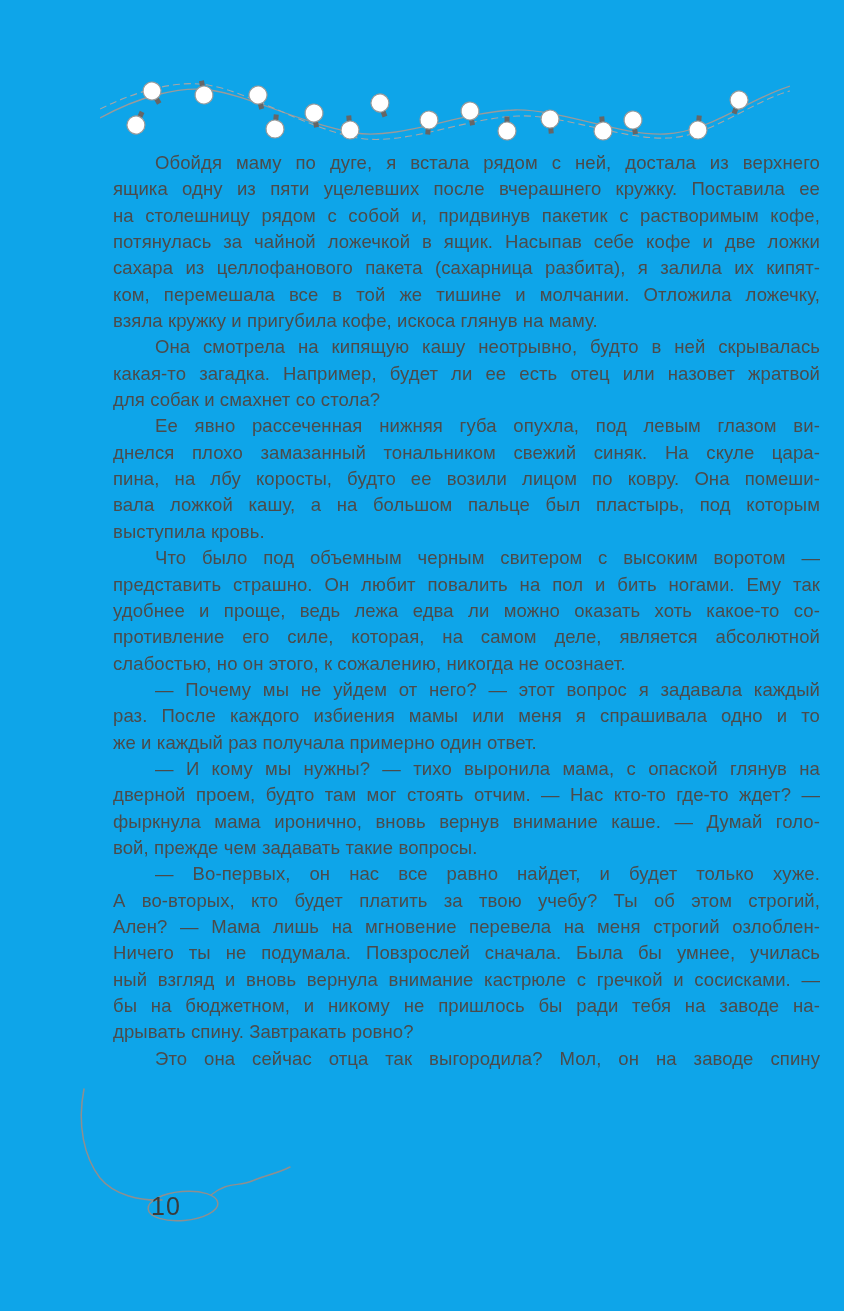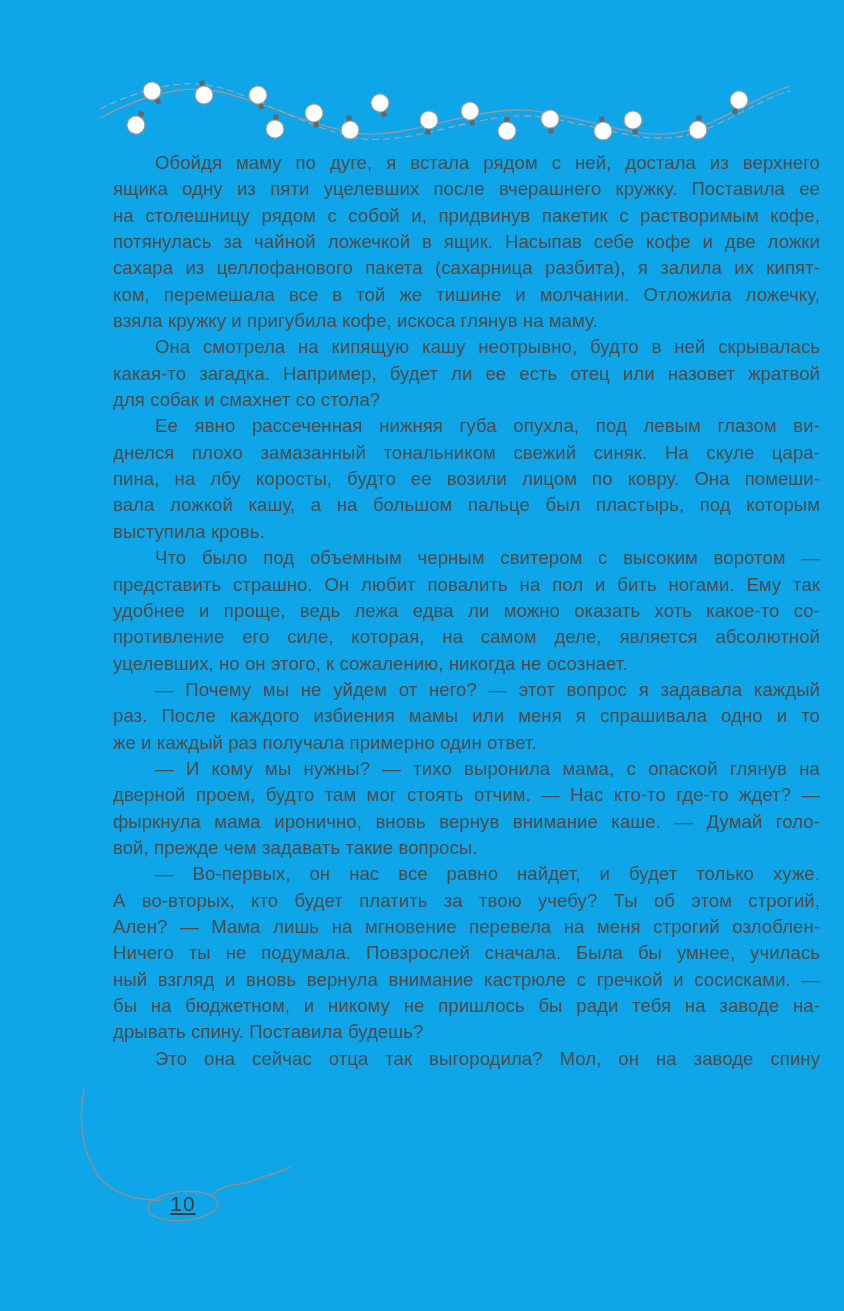--- a/index.html
+++ b/index.html
@@ -53,25 +53,24 @@
     left: 70px;
     top: 1085px;
     width: 240px;
     height: 170px;
   }
   .pagenum {
     position: absolute;
     left: 151px;
     top: 1192px;
     width: 64px;
-    text-align: center;
-    font-size: 21px;
+    text-align: left;
+    font-size: 25px;
     color: #3a3a3a;
     letter-spacing: 1px;
-    text-decoration: underline;
   }
 </style>
 </head>
 <body>
 
 <div class="page">
 
   <svg class="garland" viewBox="0 0 690 92" fill="none" xmlns="http://www.w3.org/2000/svg">
     <path d="M0,40 C40,18 80,8 110,12 C150,18 200,45 255,55 C300,62 360,34 415,32 C460,31 520,58 565,56 C610,54 650,20 690,8" stroke="#9a9a9a" stroke-width="1.3"></path>
     <path d="M0,31 C40,11 80,2 108,7 C150,14 205,50 258,60 C305,68 365,40 418,38 C462,36 522,62 568,60 C612,58 652,23 690,13" stroke="#a6a6a6" stroke-width="1.1" stroke-dasharray="7 4"></path>
@@ -164,41 +163,41 @@
         <div class="line">днелся плохо замазанный тональником свежий синяк. На скуле цара-</div>
         <div class="line">пина, на лбу коросты, будто ее возили лицом по ковру. Она помеши-</div>
         <div class="line">вала ложкой кашу, а на большом пальце был пластырь, под которым</div>
         <div class="line last">выступила кровь.</div>
       </div>
       <div class="paragraph">
         <div class="line first">Что было под объемным черным свитером с высоким воротом —</div>
         <div class="line">представить страшно. Он любит повалить на пол и бить ногами. Ему так</div>
         <div class="line">удобнее и проще, ведь лежа едва ли можно оказать хоть какое-то со-</div>
         <div class="line">противление его силе, которая, на самом деле, является абсолютной</div>
-        <div class="line last">уцелевших, но он этого, к сожалению, никогда не осознает.</div>
+        <div class="line last">слабостью, но он этого, к сожалению, никогда не осознает.</div>
       </div>
       <div class="paragraph">
         <div class="line first">— Почему мы не уйдем от него? — этот вопрос я задавала каждый</div>
         <div class="line">раз. После каждого избиения мамы или меня я спрашивала одно и то</div>
         <div class="line last">же и каждый раз получала примерно один ответ.</div>
       </div>
       <div class="paragraph">
         <div class="line first">— И кому мы нужны? — тихо выронила мама, с опаской глянув на</div>
         <div class="line">дверной проем, будто там мог стоять отчим. — Нас кто-то где-то ждет? —</div>
         <div class="line">фыркнула мама иронично, вновь вернув внимание каше. — Думай голо-</div>
         <div class="line last">вой, прежде чем задавать такие вопросы.</div>
       </div>
       <div class="paragraph">
         <div class="line first">— Во-первых, он нас все равно найдет, и будет только хуже.</div>
         <div class="line">А во-вторых, кто будет платить за твою учебу? Ты об этом строгий,</div>
         <div class="line">Ален? — Мама лишь на мгновение перевела на меня строгий озлоблен-</div>
         <div class="line">Ничего ты не подумала. Повзрослей сначала. Была бы умнее, училась</div>
         <div class="line">ный взгляд и вновь вернула внимание кастрюле с гречкой и сосисками. —</div>
         <div class="line">бы на бюджетном, и никому не пришлось бы ради тебя на заводе на-</div>
-        <div class="line last">дрывать спину. Поставила будешь?</div>
+        <div class="line last">дрывать спину. Завтракать ровно?</div>
       </div>
       <div class="paragraph">
         <div class="line first">Это она сейчас отца так выгородила? Мол, он на заводе спину</div>
       </div>
     </div>
 
   <svg class="doodle" viewBox="0 0 240 170" fill="none" xmlns="http://www.w3.org/2000/svg">
     <path d="M14,4 C7,40 14,72 30,93 C44,110 70,116 92,115" stroke="#8f8f8f" stroke-width="1.5" stroke-linecap="round"></path>
     <ellipse cx="113" cy="121" rx="35" ry="14.5" transform="rotate(-5 113 121)" stroke="#8f8f8f" stroke-width="1.5"></ellipse>
     <path d="M141,110 C158,96 168,102 182,96 C196,90 206,89 220,82" stroke="#8f8f8f" stroke-width="1.5" stroke-linecap="round"></path>

